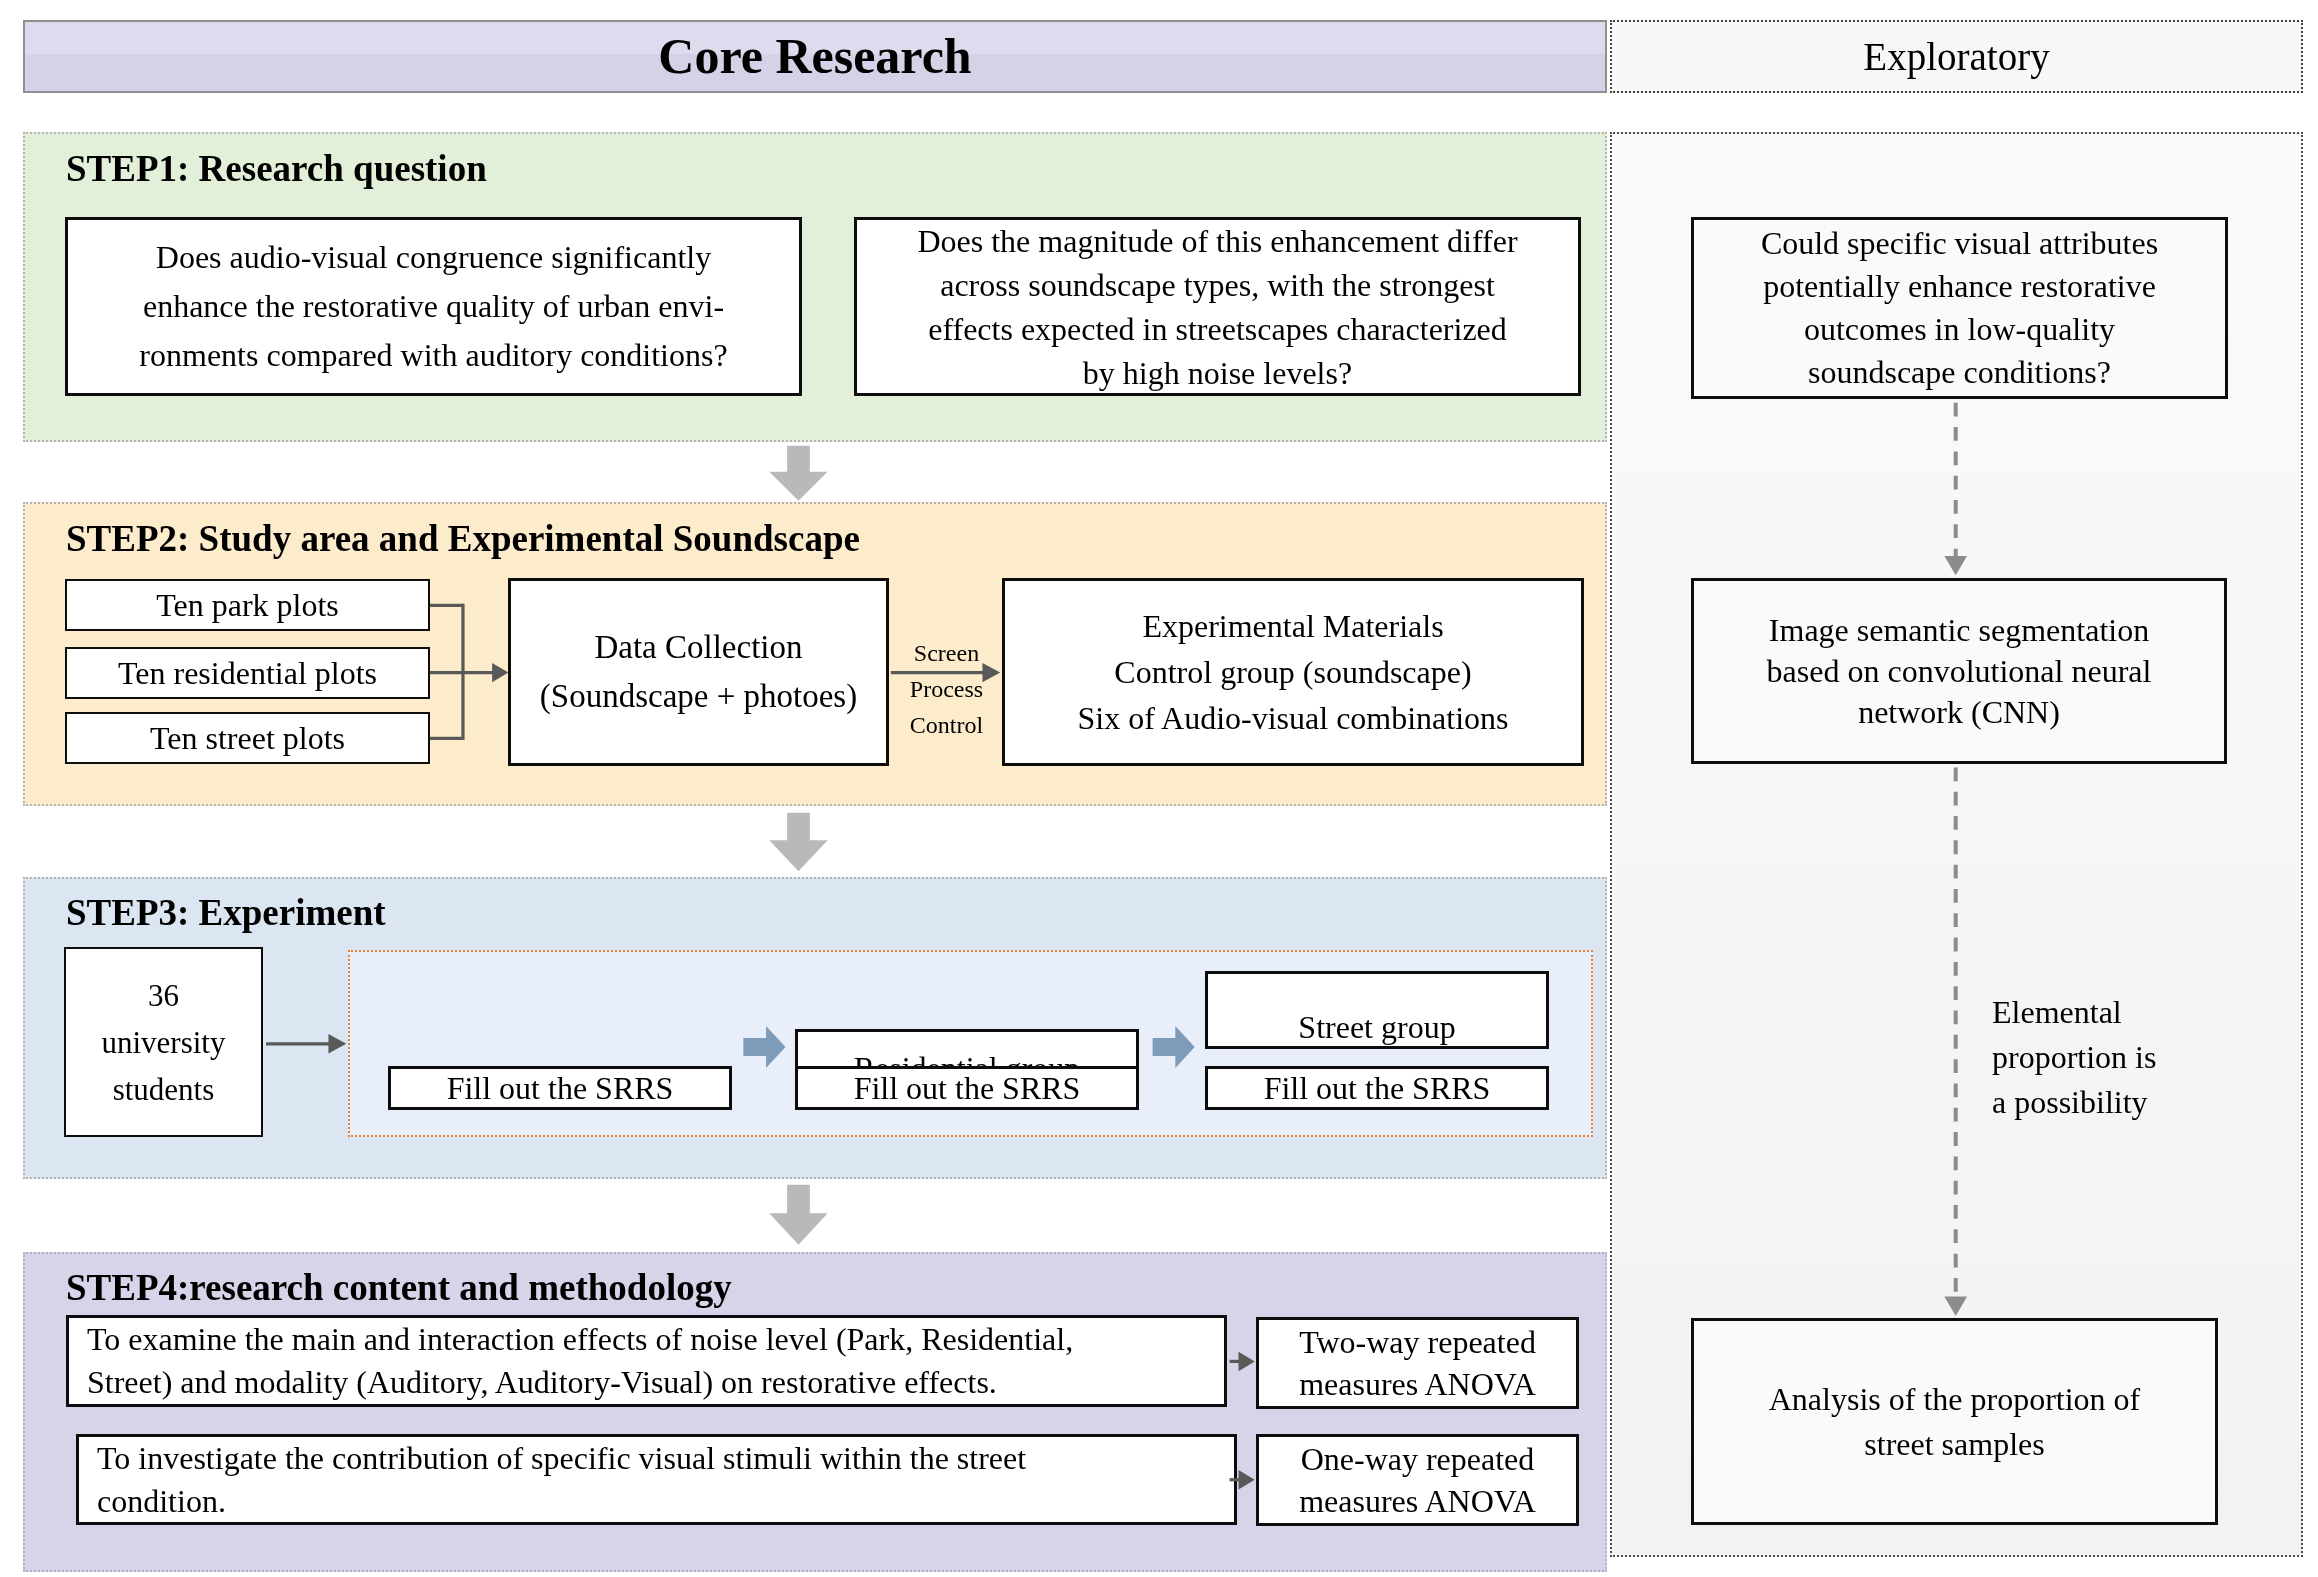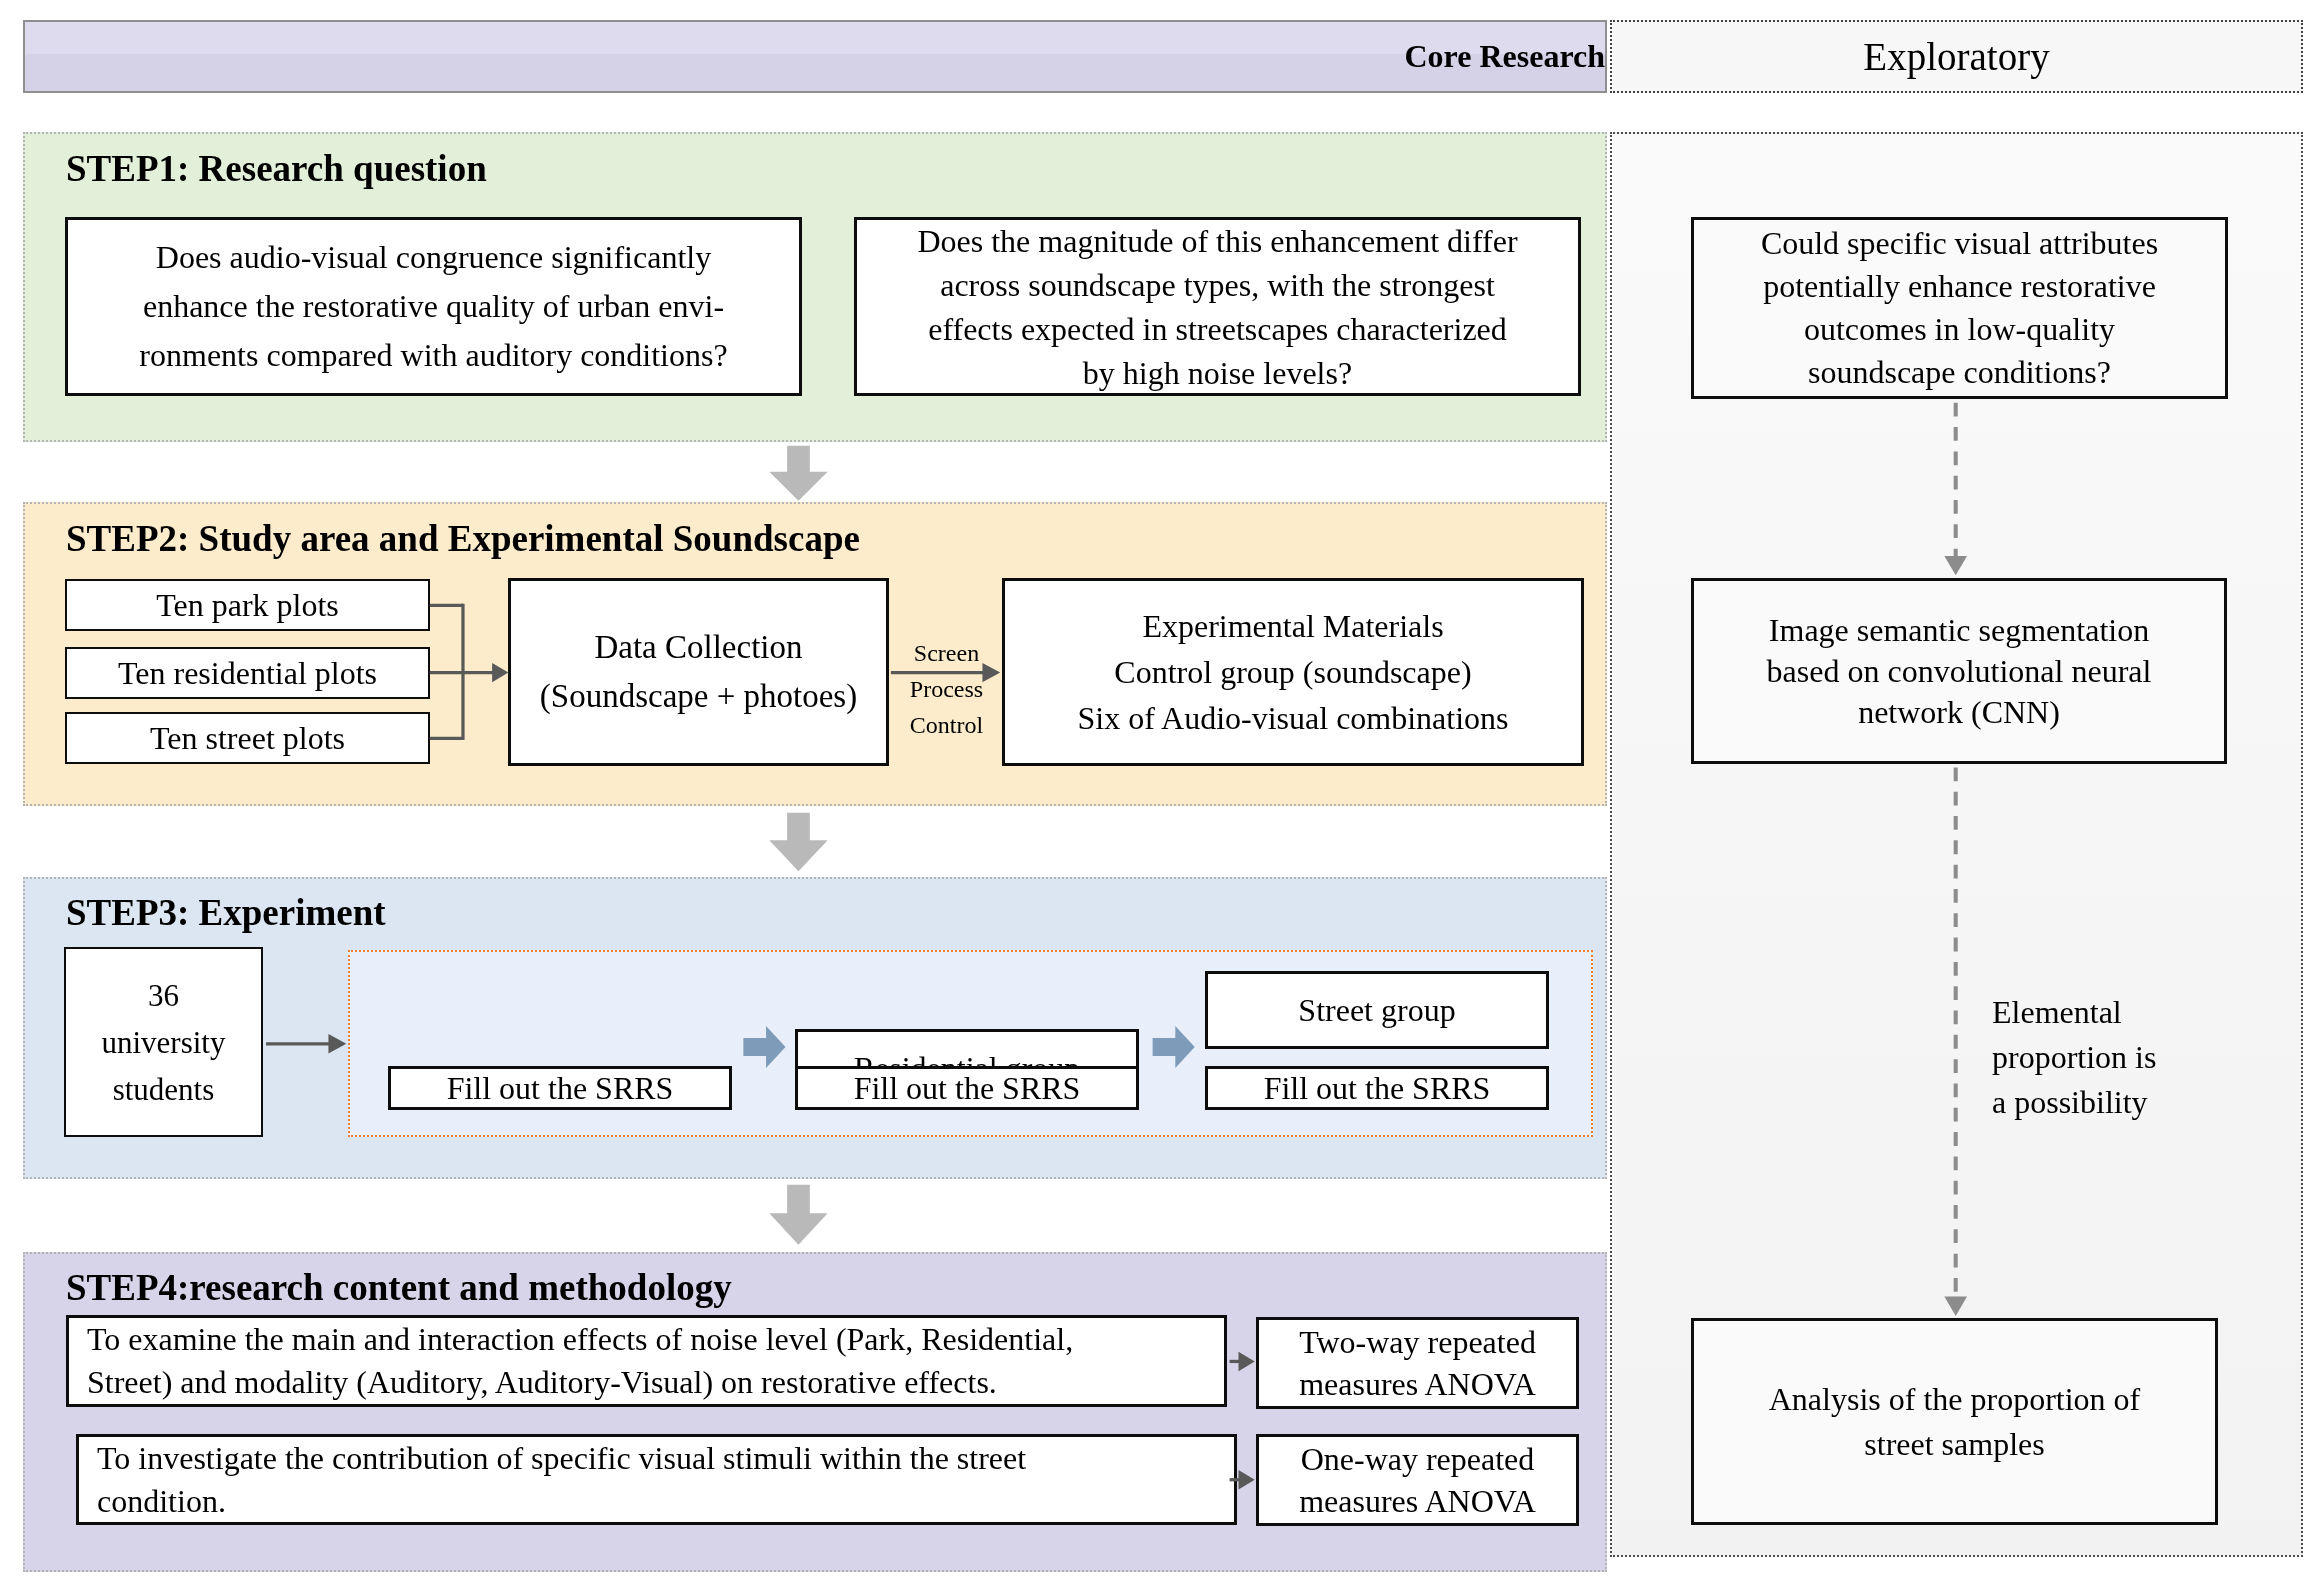--- a/index.html
+++ b/index.html
@@ -9,21 +9,21 @@
   }
   .abs{position:absolute;}
   .t{white-space:pre-line;}
   .center{display:flex;align-items:center;justify-content:center;text-align:center;}
   .vcenter{display:flex;align-items:center;}
   
   .hdr-core{
     left:23px;top:19.5px;width:1584px;height:73px;
     background:linear-gradient(180deg,#dedbef 0%,#dedbef 46%,#d5d2e7 46%,#d5d2e7 100%);
     border:2.4px solid #8f8f8f;box-sizing:border-box;
-    font-size:32px;font-weight:bold;justify-content:flex-end;
+    font-size:50px;font-weight:bold;
   }
   .hdr-exp{
     left:1610px;top:19.5px;width:693px;height:73px;
     background:#f7f7f7;border:2.4px dotted #404040;box-sizing:border-box;
     font-size:39px;font-weight:normal;
   }
   
   .panel{box-sizing:border-box;border:2.4px dotted #b3b3b3;}
   #p-step1{left:23px;top:132px;width:1584px;height:310px;background:var(--green,#e3f0d9);}
   #p-step2{left:23px;top:502px;width:1584px;height:304px;background:var(--yellow,#fdeccb);}
@@ -107,21 +107,21 @@
 
   <div class="abs wbox center" style="left:388px;top:1066px;width:344px;height:44px;">
     <span class="t body-text">Fill out the SRRS</span>
   </div>
   <div class="abs wbox center" style="left:795px;top:1029px;width:344px;height:78px;">
     <span class="t body-text">Residential group</span>
   </div>
   <div class="abs wbox center" style="left:795px;top:1066px;width:344px;height:44px;">
     <span class="t body-text">Fill out the SRRS</span>
   </div>
-  <div class="abs wbox center" style="left:1205px;top:971px;width:344px;height:78px;">
+  <div class="abs wbox center" style="left:1205px;top:971px;width:344px;height:78px;align-items:flex-end;">
     <span class="t body-text">Street group</span>
   </div>
   <div class="abs wbox center" style="left:1205px;top:1066px;width:344px;height:44px;">
     <span class="t body-text">Fill out the SRRS</span>
   </div>
 
   <div id="p-step4" class="abs panel"></div>
   <div class="abs step-title" style="left:66px;top:1266px;">STEP4:research content and methodology</div>
   <div class="abs wbox vcenter" style="left:66px;top:1315px;width:1161px;height:92px;padding:0 18px;">
     <span class="t body-text" style="line-height:43px;">To examine the main and interaction effects of noise level (Park, Residential,

